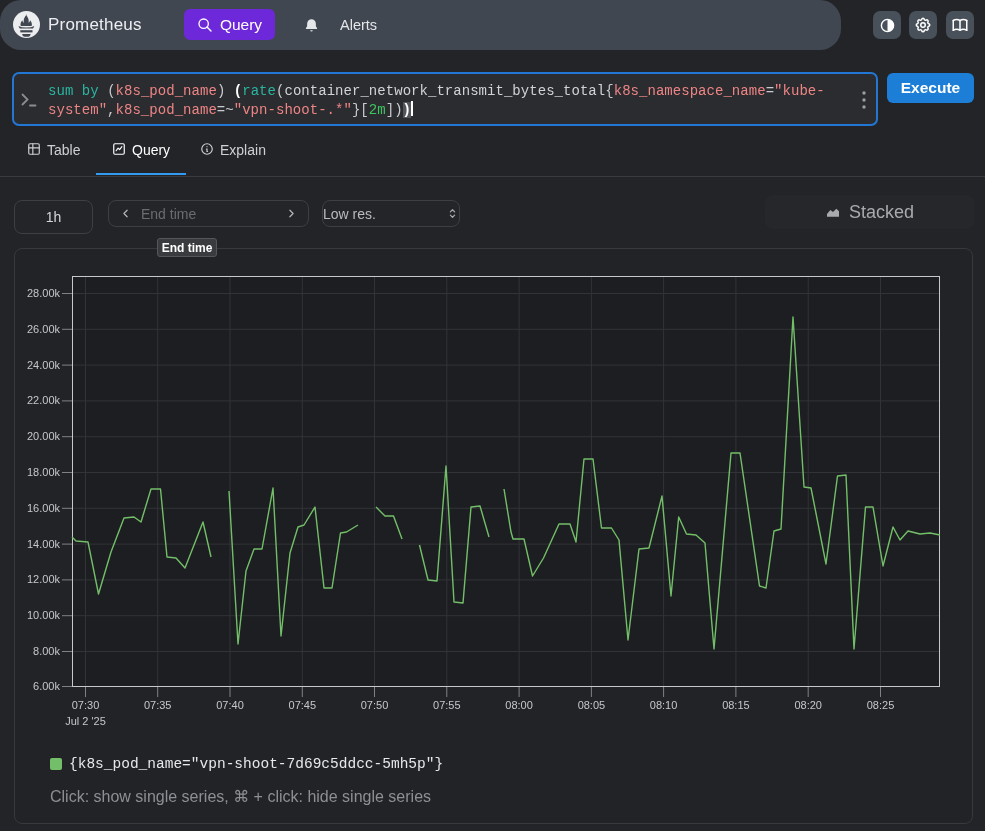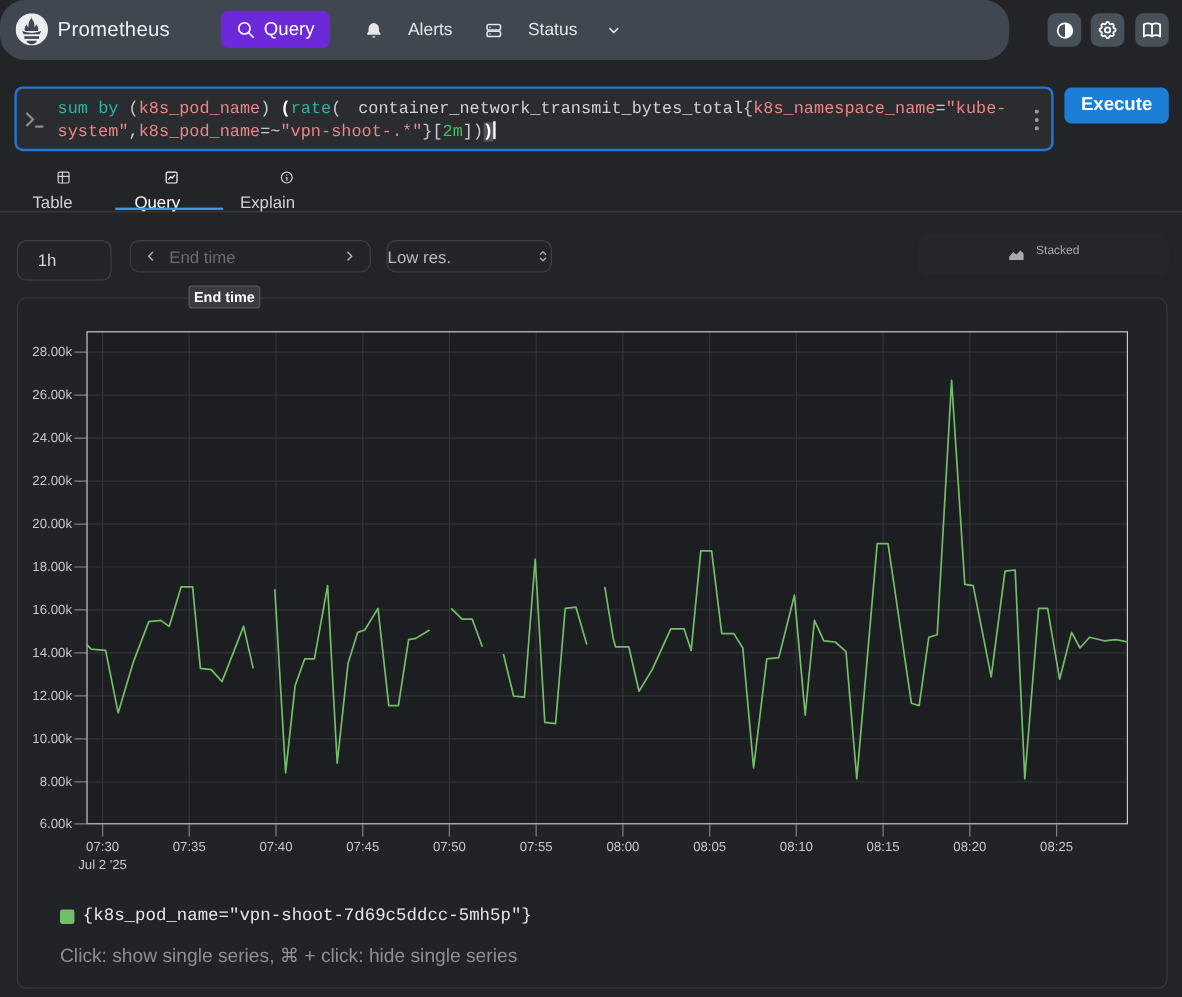--- a/index.html
+++ b/index.html
@@ -11,41 +11,41 @@
   #brand { position:absolute; left:48px; top:15px; font-size:17px; color:#edeef0; letter-spacing:.2px; }
   .navlink { position:absolute; top:0; height:50px; display:flex; align-items:center; gap:21px; color:#e4e6e8; font-size:14.5px; font-weight:500; }
   #querybtn { position:absolute; left:184px; top:9px; width:91px; height:31px; background:#6d28d9; border-radius:6px; display:flex; align-items:center; justify-content:center; gap:7px; color:#fff; font-size:15.5px; font-weight:500; }
   .iconbtn { position:absolute; top:11px; width:28px; height:28px; background:#48505a; border-radius:7px; display:flex; align-items:center; justify-content:center; }
   
   #qbox { position:absolute; left:12px; top:72px; width:866px; height:54px; background:#2b2c30; border:2px solid #2277d4; border-radius:7px; }
   #code { position:absolute; left:34px; top:7.5px; font-family:"Liberation Mono",monospace; font-size:14px; line-height:19.4px; white-space:pre; color:#c9cacd; letter-spacing:0.04px; }
   .t { color:#2ab5a0; } 
   .s { color:#ee8585; } 
   .g { color:#c9cacd; } 
-  .m { color:#d2d3d6;margin-left:14px; } 
+  .m { color:#d2d3d6; } 
   .n { color:#3ec55f; } 
   .mb { color:#fff; font-weight:bold; }
   .mb2 { color:#fff; font-weight:bold; background:#54555a; }
   #cursor { display:inline-block; width:1.6px; height:15px; background:#fff; vertical-align:-2.5px; }
   #prompt { position:absolute; left:7px; top:19px; color:#8b8d91; }
   #kebab { position:absolute; right:10px; top:17px; }
   #execute { position:absolute; left:887px; top:73px; width:87px; height:30px; background:#1c7ed6; border-radius:6px; color:#fff; font-size:15.5px; font-weight:600; display:flex; align-items:center; justify-content:center; }
   
   #tabs { position:absolute; left:0; top:142px; width:985px; height:35px; border-bottom:1px solid #3a3b40; }
-  .tab { position:absolute; top:0; height:34px; display:flex; align-items:flex-end; gap:6px; font-size:14px; color:#cfd0d3;flex-direction:column; }
+  .tab { position:absolute; top:0; height:34px; display:flex; align-items:flex-start; gap:6px; font-size:14px; color:#cfd0d3; }
   #tab-graph { color:#fff; }
   #tabline { position:absolute; left:96px; top:31px; width:90px; height:2px; background:#339af0; }
   
   .ctl { position:absolute; top:200px; height:27px; border:1px solid #3e3f44; border-radius:8px; background:#242529; display:flex; align-items:center; }
-  #stepper { left:14px; width:79px; justify-content:flex-end; padding:16px 9px; color:#d6d7d9; font-size:14px;gap:36px; }
+  #stepper { left:14px; width:79px; justify-content:center; padding:16px 9px; color:#d6d7d9; font-size:14px;gap:36px; }
   #endtime { left:108px; width:201px; padding:0 10px; justify-content:space-between; color:#6a6c71; font-size:14px; }
   #lowres { left:322px; width:138px; padding:0 0; justify-content:space-between; color:#babbbf; font-size:14px; }
   #seg { position:absolute; left:765px; top:195px; width:209px; height:34px; background:#26272b; border-radius:8px; display:flex; align-items:center; padding:2px; }
   #seg .on { width:113px; height:30px; background:#3b3c41; border-radius:6px; display:flex; align-items:center; justify-content:center; gap:8px; color:#fff; font-size:15px; font-weight:500; }
-  #seg .off { flex:1; display:flex; justify-content:center; gap:8px; color:#a9aaae; font-size:10px; }
+  #seg .off { flex:1; display:flex; align-items:center; justify-content:center; gap:8px; color:#a9aaae; font-size:18px; }
   #tooltip { position:absolute; left:157px; top:238px; width:60px; height:19px; background:#3a3b3f; border:1px solid #55565a; border-radius:3px; color:#fff; font-size:12px; font-weight:600; display:flex; align-items:center; justify-content:center; z-index:9; }
   
   #panel { position:absolute; left:14px; top:248px; width:959px; height:576px; border:1px solid #38393d; border-radius:8px; background:#222327; }
   #legend { position:absolute; left:50px; top:756px; display:flex; align-items:center; gap:7px; font-family:"Liberation Mono",monospace; font-size:14.5px; color:#e7e8ea; z-index:2; }
   #legend .sw { width:12px; height:12px; background:#73bf69; border-radius:2px; }
   #footnote { position:absolute; left:50px; top:787px; font-size:16px; color:#8d8f94; z-index:2; }
   #chart { position:absolute; left:0; top:0; z-index:1; }
 </style></head>
 <body>
 
@@ -63,31 +63,20 @@
         <circle cx="10" cy="10" r="7"></circle>
         <path d="M21 21l-6-6"></path>
       </svg>
     <span>Query</span>
   </div>
   <div class="navlink" style="left:304px">
     <svg width="15" height="15" viewBox="0 0 24 24" fill="#e4e6e8">
         <path d="M12 2a7 7 0 0 0-7 7v4.3L3.2 16a1 1 0 0 0 .8 1.6h16a1 1 0 0 0 .8-1.6L19 13.3V9a7 7 0 0 0-7-7zM10 19.6a2 2 0 0 0 4 0z"></path>
       </svg>
     <span>Alerts</span>
-  </div>
-  <div class="navlink" style="left:404px">
-    <svg width="15" height="15" viewBox="0 0 24 24" fill="none" stroke="#e4e6e8" stroke-width="2" stroke-linecap="round">
-        <rect x="3" y="4" width="18" height="7.3" rx="2.5"></rect>
-        <rect x="3" y="12.7" width="18" height="7.3" rx="2.5"></rect>
-        <path d="M7 8h.01M7 16.4h.01"></path>
-      </svg>
-    <span>Status</span>
-    <svg style="margin-left:3px" width="13" height="13" viewBox="0 0 24 24" fill="none" stroke="#dfe1e3" stroke-width="2.4" stroke-linecap="round" stroke-linejoin="round">
-        <path d="M6 9l6 6 6-6"></path>
-      </svg>
   </div>
   <div class="iconbtn" style="left:873px">
     <svg width="17" height="17" viewBox="0 0 24 24">
         <circle cx="12" cy="12" r="8.6" fill="none" stroke="#fff" stroke-width="2"></circle>
         <path d="M12 3.4a8.6 8.6 0 0 1 0 17.2z" fill="#fff"></path>
       </svg>
   </div>
   <div class="iconbtn" style="left:909px">
     <svg width="18" height="18" viewBox="0 0 24 24" fill="none" stroke="#fff" stroke-width="2" stroke-linecap="round" stroke-linejoin="round">
         <path d="M10.325 4.317c.426-1.756 2.924-1.756 3.35 0a1.724 1.724 0 0 0 2.573 1.066c1.543-.94 3.31.826 2.37 2.37a1.724 1.724 0 0 0 1.065 2.572c1.756.426 1.756 2.924 0 3.35a1.724 1.724 0 0 0-1.066 2.573c.94 1.543-.826 3.31-2.37 2.37a1.724 1.724 0 0 0-2.572 1.065c-.426 1.756-2.924 1.756-3.35 0a1.724 1.724 0 0 0-2.573-1.066c-1.543.94-3.31-.826-2.37-2.37a1.724 1.724 0 0 0-1.065-2.572c-1.756-.426-1.756-2.924 0-3.35a1.724 1.724 0 0 0 1.066-2.573c-.94-1.543.826-3.31 2.37-2.37c1 .608 2.296.07 2.572-1.065z"></path>

